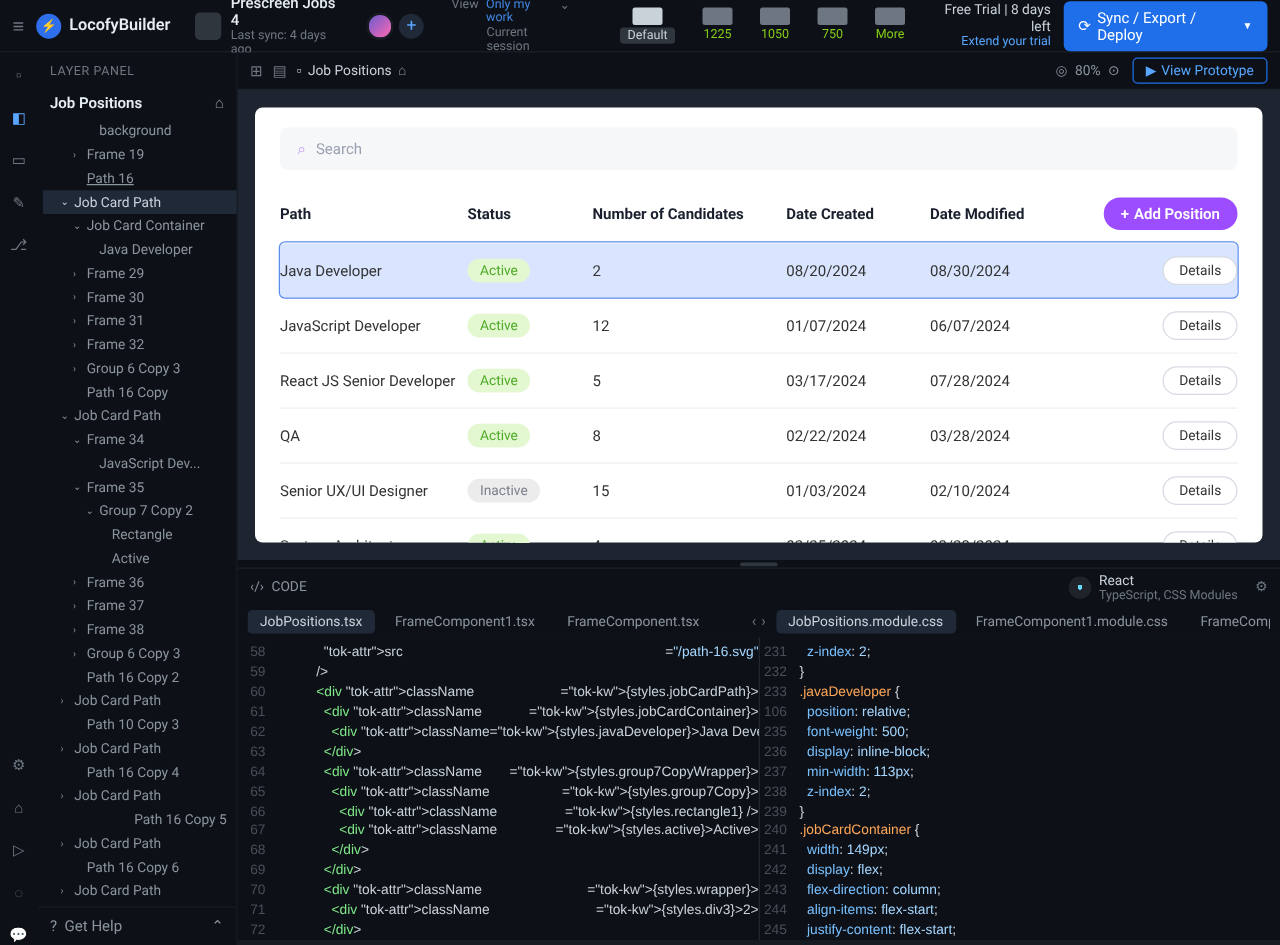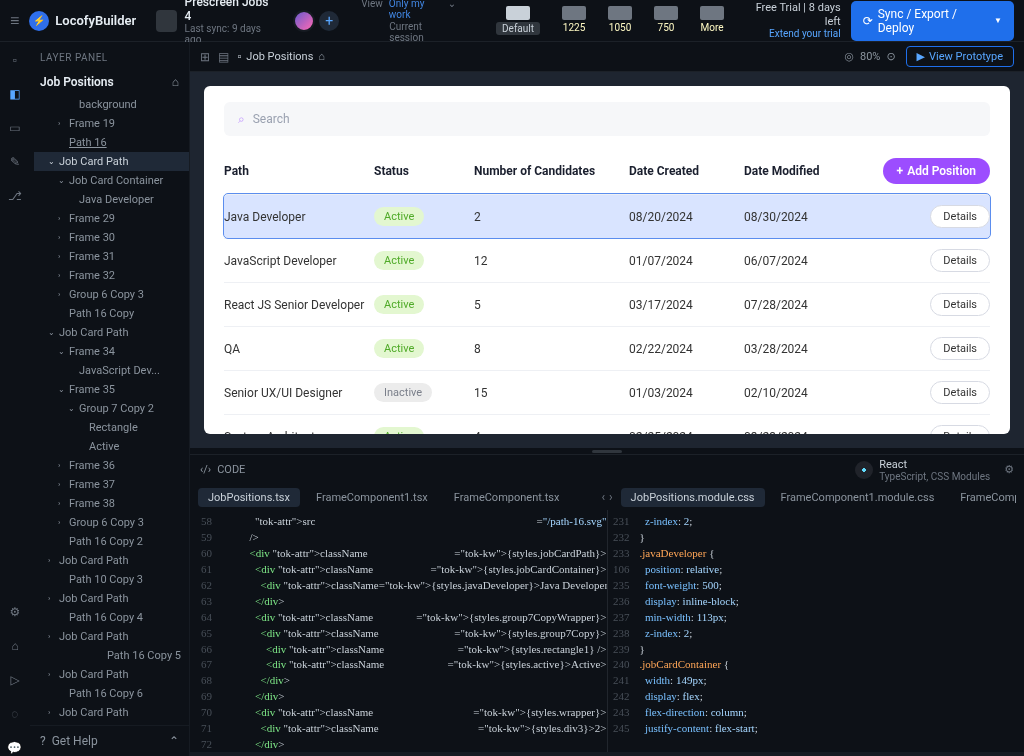--- a/index.html
+++ b/index.html
@@ -15,21 +15,21 @@
 .proj-name { color: #e6edf3; font-size: 12px; font-weight: 500; }
 .proj-sync { color: #6e7681; font-size: 10px; }
 .avatar-add { display: flex; align-items: center; gap: 4px; margin-left: 10px; }
 .avatar { width: 22px; height: 22px; border-radius: 50%; background: linear-gradient(135deg,#6a5acd,#ff69b4); border: 2px solid #161b22; }
 .add-circle { width: 20px; height: 20px; border-radius: 50%; background: #1f2937; color: #58a6ff; display: flex; align-items: center; justify-content: center; cursor: pointer; font-size: 14px; }
 .view-mode { margin-left: 12px; display:flex; flex-direction:column; gap:1px; font-size:10px; }
 .view-mode .vm1 { color: #4186e2; }
 .view-mode .vm0 { color: #6e7681; }
 .view-mode .vm2 { color: #6e7681; }
 .breakpoints { display: flex; gap: 22px; margin-left: 30px; }
-.bp { display: flex; flex-direction: column; align-items: center; gap: 2px; color: #fef9c3; cursor: pointer; }
+.bp { display: flex; flex-direction: column; align-items: center; gap: 2px; color: #84cc16; cursor: pointer; }
 .bp-icon { width: 24px; height: 14px; background: #6e7681; border-radius: 2px; }
 .bp.sel .bp-icon { background: #c9d1d9; }
 .bp.sel { color: #c9d1d9; }
 .bp.sel .bp-label { background: #30363d; padding: 1px 6px; border-radius: 3px; }
 .bp-label { font-size: 10px; }
 .spacer { flex: 1; }
 .trial { text-align: right; line-height: 1.2; }
 .trial-top { color: #c9d1d9; font-size: 11px; }
 .trial-bot { color: #58a6ff; font-size: 10px; cursor: pointer; }
 .sync-btn { background: #1f6feb; color: #fff; padding: 6px 12px; border-radius: 5px; cursor: pointer; display: flex; align-items: center; gap: 5px; font-size: 12px; }
@@ -89,21 +89,21 @@
 .react-badge { display: flex; align-items: center; gap: 6px; color: #c9d1d9; font-size: 11px; }
 .react-badge .sub{ color:#6e7681; font-size:10px; display:block;}
 .react-icon{ width:18px; height:18px; border-radius:50%; background:radial-gradient(circle,#61dafb 2px,transparent 2px),#20232a; display:flex; align-items:center; justify-content:center;}
 
 .code-tabs { height: 26px; display: flex; align-items: center; background: #0d1117; padding: 0 8px; }
 .code-tabs-half{ display:flex; gap:6px; align-items:center; flex:1; overflow:hidden;}
 .ctab { padding: 3px 10px; border-radius: 4px; color: #8b949e; font-size: 11px; cursor: pointer; white-space:nowrap;}
 .ctab.active { background: #1f2937; color: #c9d1d9; }
 
 .code-split { display: flex; height: 242px; background: #0d1117; }
-.code-pane { flex: 1; overflow: auto; font-family: Liberation Serif, serif; font-size: 11px; line-height: 1.45; padding: 4px 0; }
+.code-pane { flex: 1; overflow: auto; font-family: Liberation Sans, sans-serif; font-size: 11px; line-height: 1.45; padding: 4px 0; }
 .code-pane::-webkit-scrollbar{width:6px;height:6px;}
 .code-pane::-webkit-scrollbar-thumb{background:#30363d;border-radius:3px;}
 .code-line { display: flex; white-space: pre; }
 .ln { width: 32px; text-align: right; color: #484f58; padding-right: 10px; user-select: none; flex-shrink:0;}
 .lc { flex: 1; }
 .tok-tag { color: #7ee787; }
 .tok-str { color: #a5d6ff; }
 .tok-sel { color: #ffa657; }
 .tok-prop { color: #79c0ff; }
 .tok-val { color: #a5d6ff; }
@@ -115,21 +115,21 @@
 <div class="topbar">
   <div class="icon-rail-inline" style="color:#6e7681;font-size:16px;cursor:pointer;">≡</div>
   <div class="logo-area">
     <div class="logo-badge">⚡</div>
     <div class="logo-text">LocofyBuilder</div>
   </div>
   <div class="project-info">
     <div class="proj-thumb"></div>
     <div class="proj-texts">
       <div class="proj-name">Prescreen Jobs 4</div>
-      <div class="proj-sync">Last sync: 9 days ago</div>
+      <div class="proj-sync">Last sync: 4 days ago</div>
     </div>
   </div>
   <div class="avatar-add">
     <div class="avatar"></div>
     <div class="add-circle">+</div>
   </div>
   <div class="view-mode">
     <div style="display:flex;gap:6px;">
       <span class="vm0">View</span>
       <span class="vm1">Only my work</span>
@@ -509,17 +509,18 @@
           <div class="code-line"><span class="ln">106</span><span class="lc">  <span class="tok-prop">position</span>: <span class="tok-val">relative</span>;</span></div>
           <div class="code-line"><span class="ln">235</span><span class="lc">  <span class="tok-prop">font-weight</span>: <span class="tok-val">500</span>;</span></div>
           <div class="code-line"><span class="ln">236</span><span class="lc">  <span class="tok-prop">display</span>: <span class="tok-val">inline-block</span>;</span></div>
           <div class="code-line"><span class="ln">237</span><span class="lc">  <span class="tok-prop">min-width</span>: <span class="tok-val">113px</span>;</span></div>
           <div class="code-line"><span class="ln">238</span><span class="lc">  <span class="tok-prop">z-index</span>: <span class="tok-val">2</span>;</span></div>
           <div class="code-line"><span class="ln">239</span><span class="lc">}</span></div>
           <div class="code-line"><span class="ln">240</span><span class="lc"><span class="tok-sel">.jobCardContainer</span> {</span></div>
           <div class="code-line"><span class="ln">241</span><span class="lc">  <span class="tok-prop">width</span>: <span class="tok-val">149px</span>;</span></div>
           <div class="code-line"><span class="ln">242</span><span class="lc">  <span class="tok-prop">display</span>: <span class="tok-val">flex</span>;</span></div>
           <div class="code-line"><span class="ln">243</span><span class="lc">  <span class="tok-prop">flex-direction</span>: <span class="tok-val">column</span>;</span></div>
+          <div class="code-line"><span class="ln">244</span><span class="lc">  <span class="tok-prop">align-items</span>: <span class="tok-val">flex-start</span>;</span></div>
           <div class="code-line"><span class="ln">245</span><span class="lc">  <span class="tok-prop">justify-content</span>: <span class="tok-val">flex-start</span>;</span></div>
         </div>
     </div>
   </div>
 </div>
 
 </body></html>

